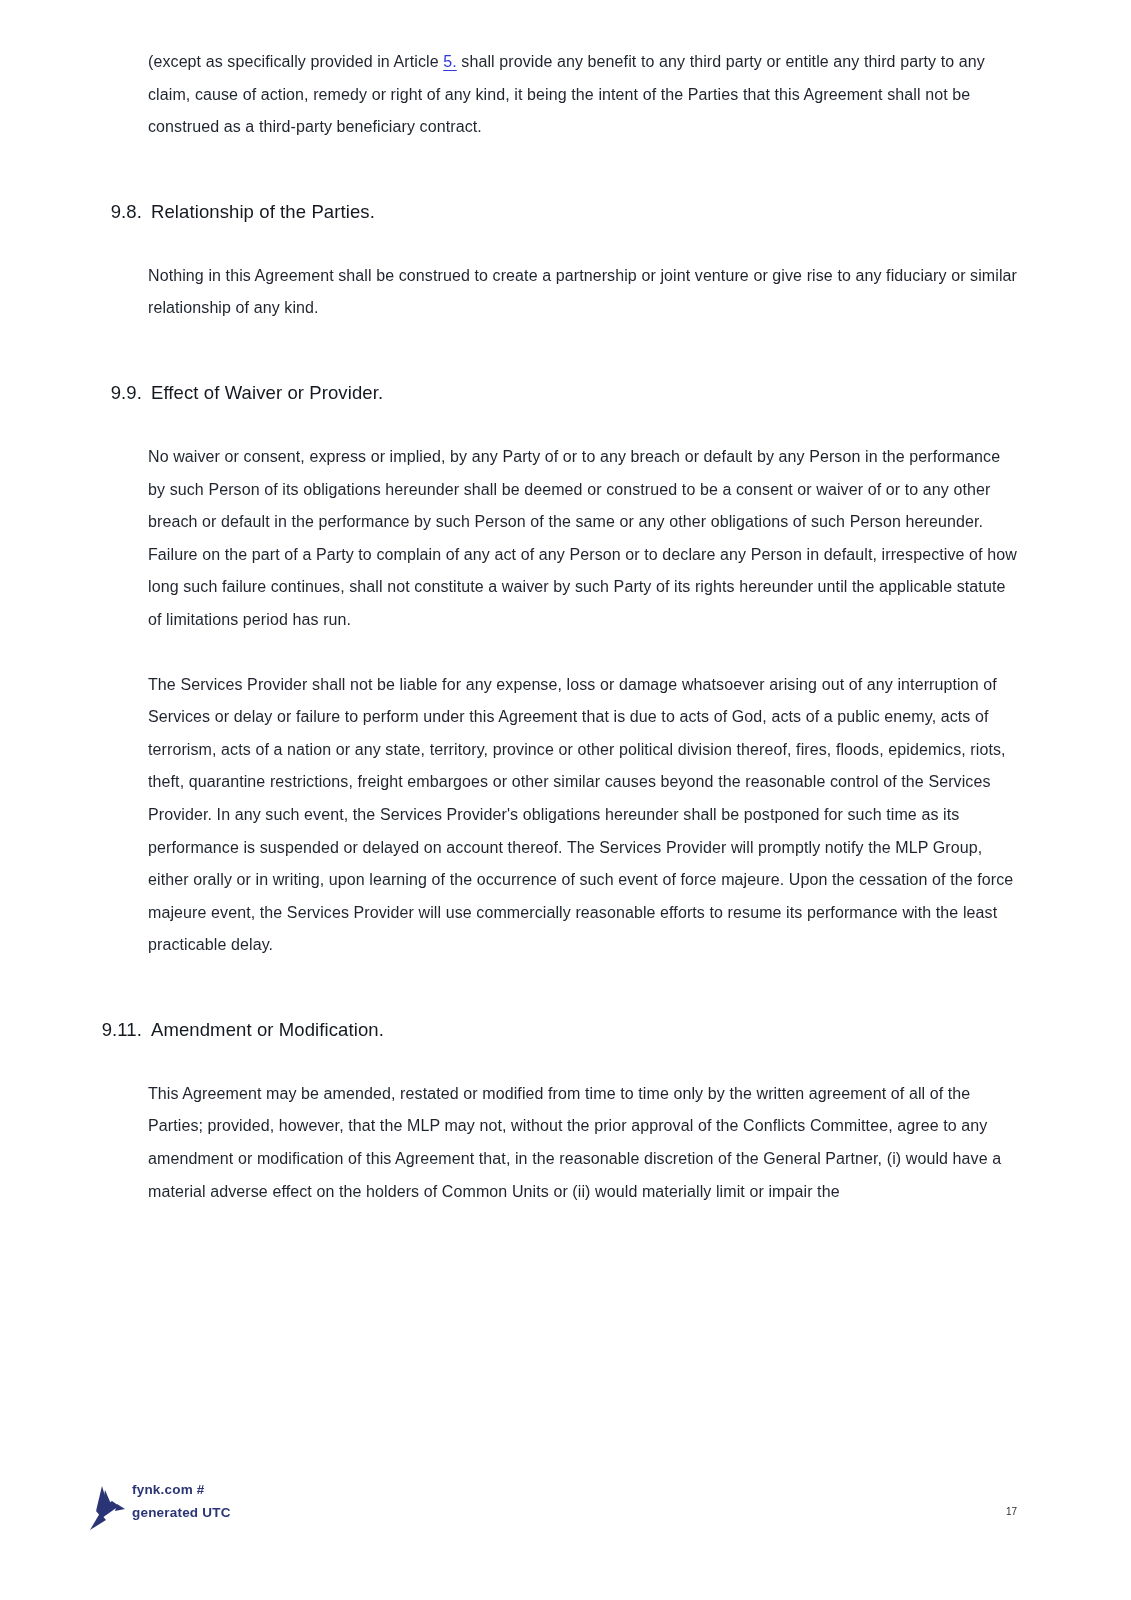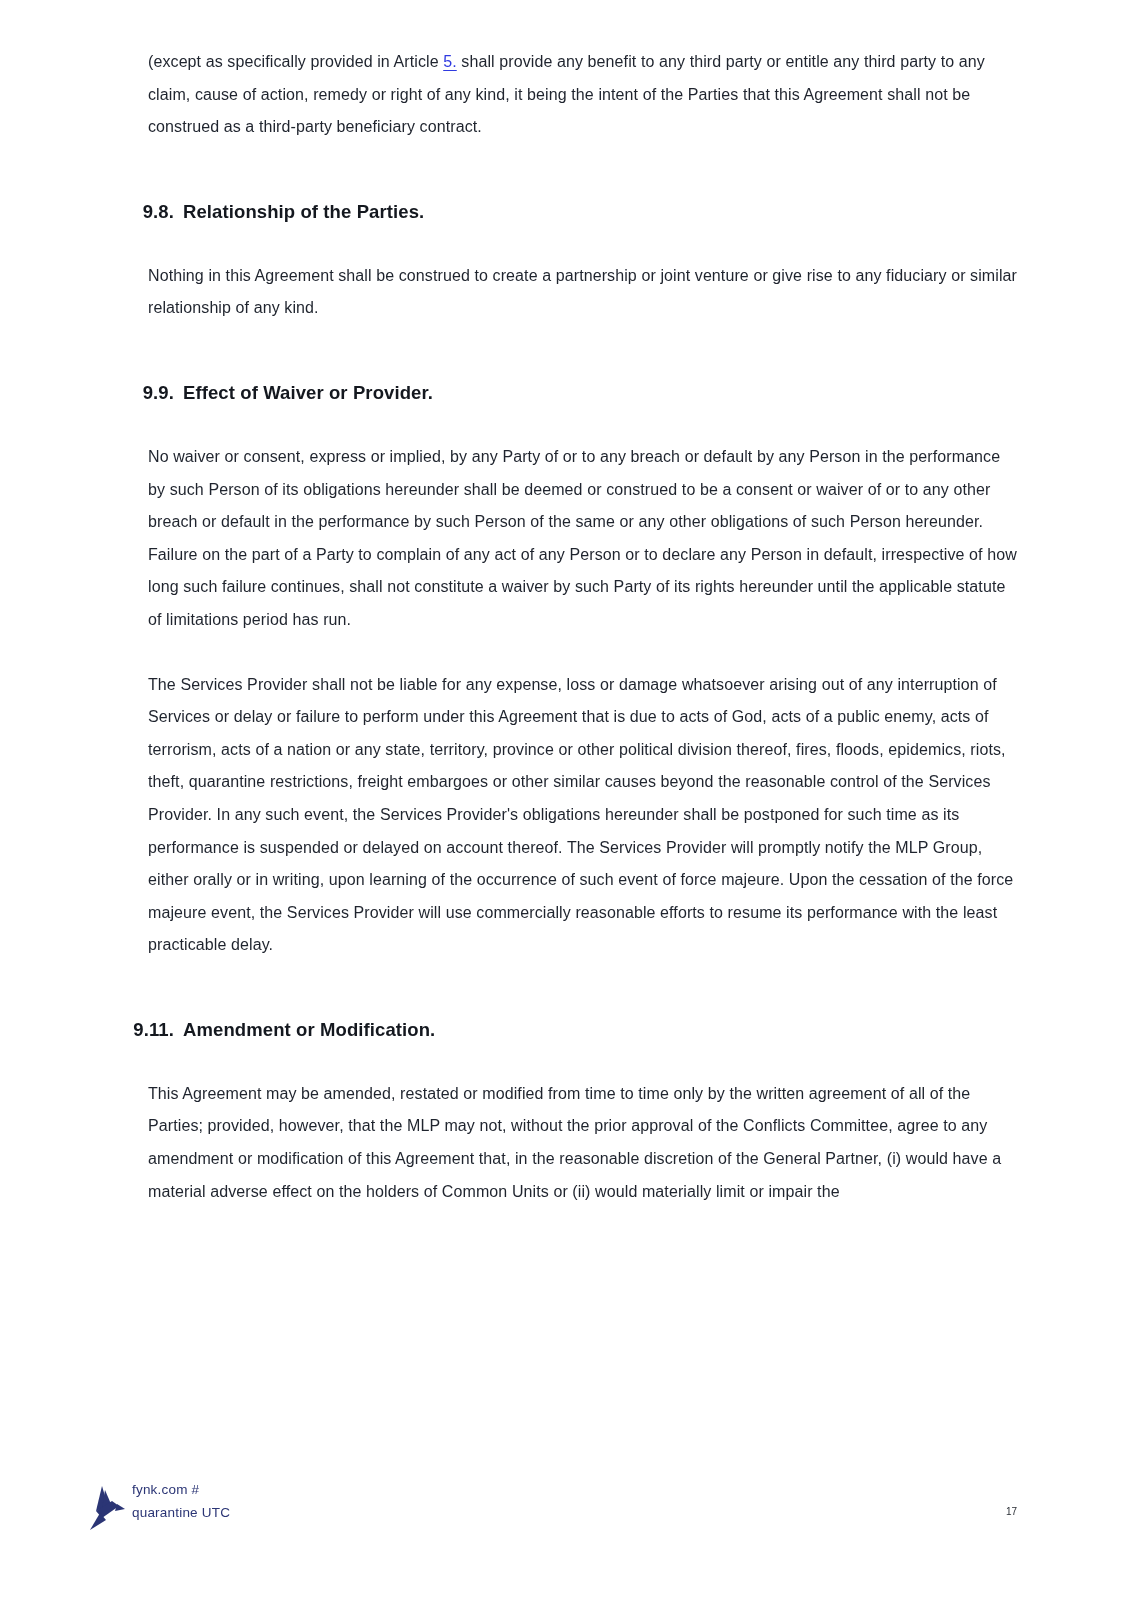--- a/index.html
+++ b/index.html
@@ -34,26 +34,25 @@
   .article-link {
     color: #2f3ae0;
     text-decoration: underline;
     text-underline-offset: 3px;
     cursor: pointer;
   }
   .section { margin-top: 0; }
   .section-heading {
     display: flex;
     margin-top: 51px;
-    font-weight: bold;
+    font-weight: normal;
     font-size: 18.5px;
     line-height: 33px;
     color: #14181f;
     letter-spacing: 0.1px;
-    padding-left: 32px;
   }
   .section-number {
     width: 142px;
     text-align: right;
     flex: 0 0 142px;
   }
   .section-title { margin-left: 9px; }
   .section-body {
     margin-top: 32px;
     margin-left: 148px;
@@ -70,21 +69,21 @@
     position: absolute;
     left: 88px;
     top: 0;
     display: flex;
     align-items: flex-start;
   }
   .brand-logo { width: 38px; height: 52px; margin-top: 2px; }
   .brand-text {
     margin-left: 6px;
     font-size: 13.5px;
-    font-weight: normal;
+    font-weight: bold;
     line-height: 23px;
     color: #2b3575;
     letter-spacing: 0.2px;
   }
   .page-number {
     position: absolute;
     right: 114px;
     top: 28px;
     font-size: 10px;
     color: #2a2e35;
@@ -134,18 +133,18 @@
         <g fill="#2b3575">
           <polygon points="14,6 20,26 8,31"></polygon>
           <polygon points="17,10 23,24 14,29"></polygon>
           <polygon points="8,31 24,21 31,26 14,38"></polygon>
           <polygon points="29,24 37,29 27,31"></polygon>
           <polygon points="12,33 18,40 2,50"></polygon>
         </g>
       </svg>
       <div class="brand-text">
         <div>fynk.com #</div>
-        <div>quarantine UTC</div>
+        <div>generated UTC</div>
       </div>
     </div>
     <div class="page-number">17</div>
   </div>
 </div>
 
 </body></html>

